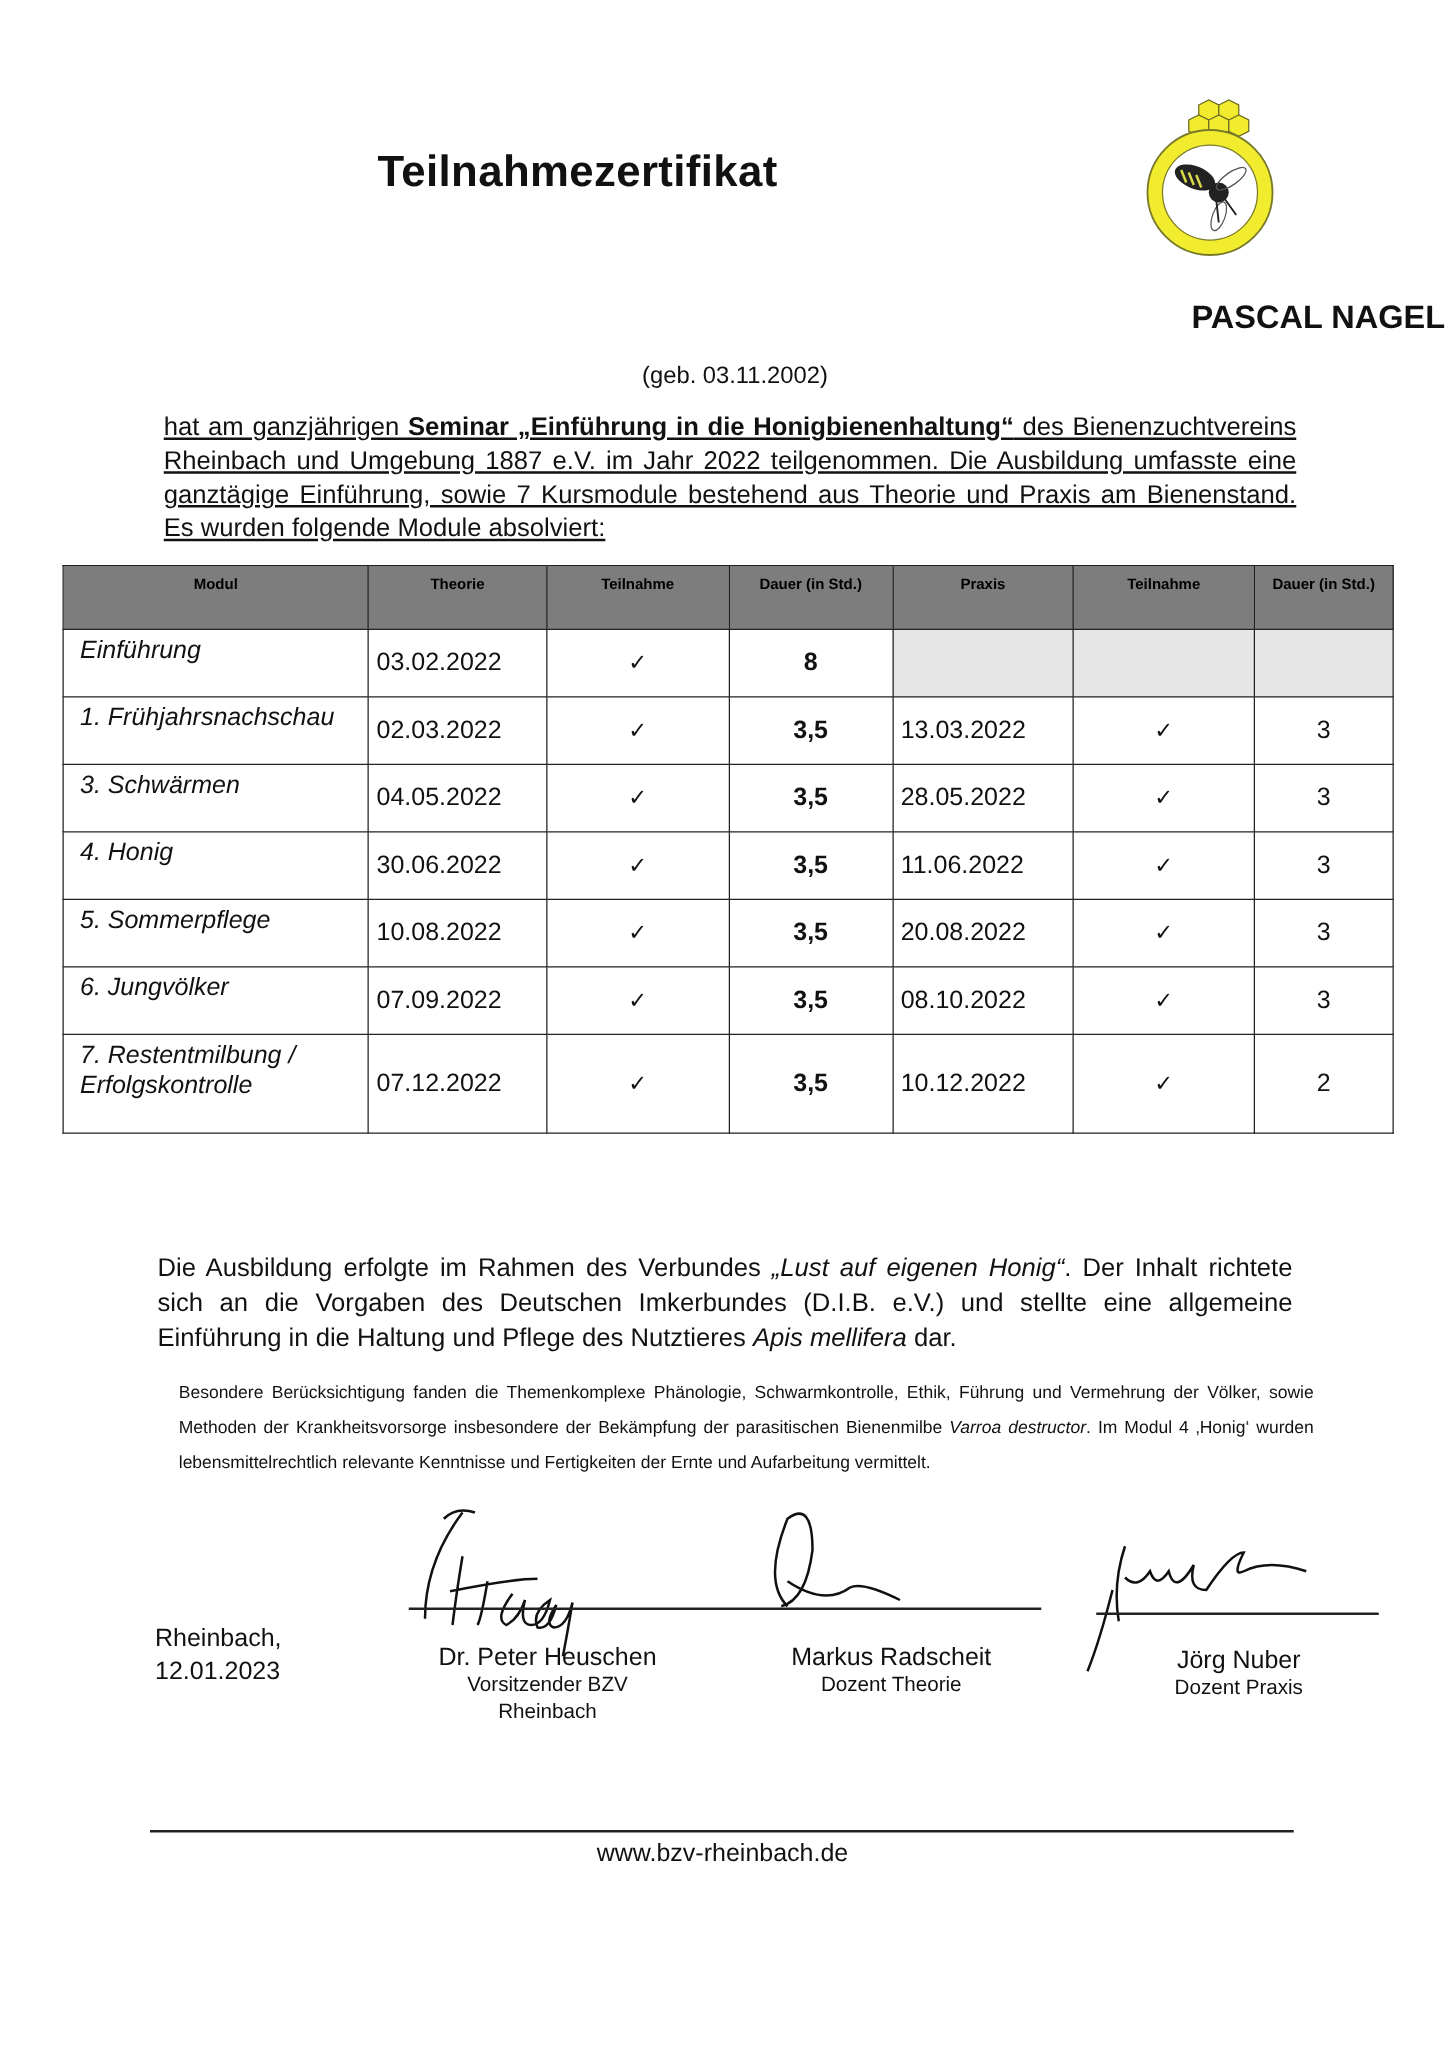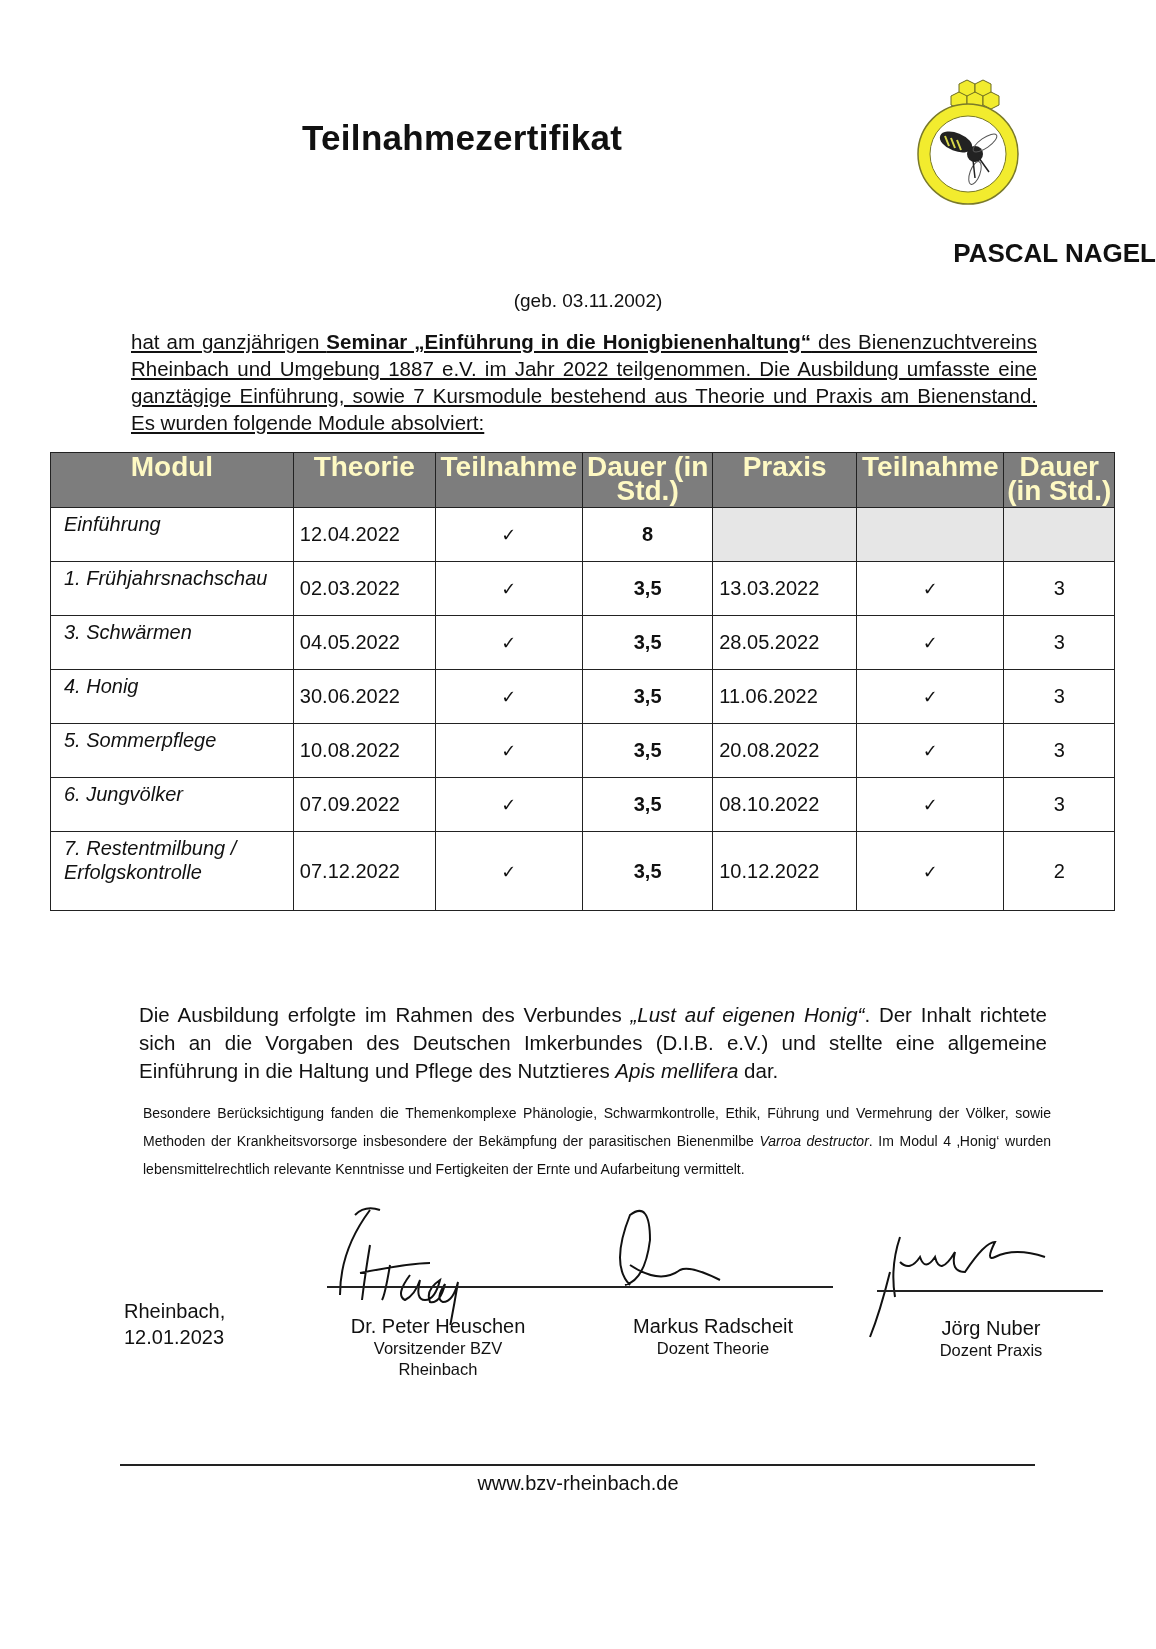--- a/index.html
+++ b/index.html
@@ -5,29 +5,29 @@
   html, body { margin:0; padding:0; background:#fff; }
   body { width:1156px; height:1649px; position:relative; overflow:hidden; font-family:"Liberation Sans", sans-serif; color:#111; }
   .abs { position:absolute; }
   .title { left:302px; top:118px; font-family:Liberation Sans, sans-serif; font-weight:bold; font-size:35px; letter-spacing:0.3px; }
   .logo { left:903px; top:78px; width:130px; height:130px; }
   .name { left:0; width:1156px; top:238px; text-align:right; font-weight:bold; font-size:26px; }
   .dob { left:0; width:1176px; top:290px; text-align:center; font-size:19px; }
   .intro { left:131px; top:328px; width:906px; font-size:20.5px; line-height:27px; text-align:justify;text-decoration:underline; }
   .intro b { font-weight:bold; }
   table.mod { position:absolute; left:50px; top:452px; width:1065px; border-collapse:collapse; font-size:20px; }
-  table.mod th { background:#7d7d7d; color:#fef9c3; font-weight:bold; font-size:28px; border:1.5px solid #222; vertical-align:top; line-height:24px; padding:2px 2px 4px; height:44px; }
+  table.mod th { background:#7d7d7d; color:#000000; font-weight:bold; font-size:12px; border:1.5px solid #222; vertical-align:top; line-height:24px; padding:2px 2px 4px; height:44px; }
   table.mod td { border:1.5px solid #222; height:49px; padding:0 6px; }
   table.mod td.mname { vertical-align:top; padding-top:4px; padding-left:13px; line-height:24px;font-style:italic; }
   td.c { text-align:center; }
   td.b { font-weight:bold; }
   td.grey { background:#e6e6e6; }
   tr.total td { height:25px; font-weight:bold; }
   .check { font-family:"DejaVu Sans", sans-serif; font-size:18px; }
-  .p2 { left:126px; top:1001px; width:908px; font-size:20.5px; line-height:28px; text-align:justify;margin-left:13px; }
+  .p2 { left:126px; top:1001px; width:908px; font-size:20.5px; line-height:28px; text-align:justify; }
   .p3 { left:143px; top:1099px; width:908px; font-size:14px; line-height:28px; text-align:justify; }
   .sigline { height:1.5px; background:#222; }
   .place { left:124px; top:1298px; font-size:20px; line-height:26px; }
   .signame { font-size:20px; text-align:center; line-height:24px;margin-top:16px; }
   .sigrole { font-size:16.5px; text-align:center; line-height:21px; }
   .footline { left:120px; top:1464px; width:915px; height:1.5px; background:#222; }
   .footurl { left:0; width:1156px; top:1472px; text-align:center; font-size:20px; }
   svg.sig { position:absolute; fill:none; stroke:#111; stroke-width:2; }
 </style>
 </head>
@@ -79,21 +79,21 @@
       <th>Teilnahme</th>
       <th>Dauer (in Std.)</th>
       <th>Praxis</th>
       <th>Teilnahme</th>
       <th>Dauer (in Std.)</th>
     </tr>
   </thead>
   <tbody>
     <tr>
       <td class="mname">Einführung</td>
-      <td>12.04.2022</td>
+      <td>03.02.2022</td>
       <td class="c check">✓</td>
       <td class="c b">8</td>
       <td class="grey"></td>
       <td class="grey"></td>
       <td class="grey"></td>
     </tr>
     <tr>
       <td class="mname">1. Frühjahrsnachschau</td>
       <td>02.03.2022</td>
       <td class="c check">✓</td>

